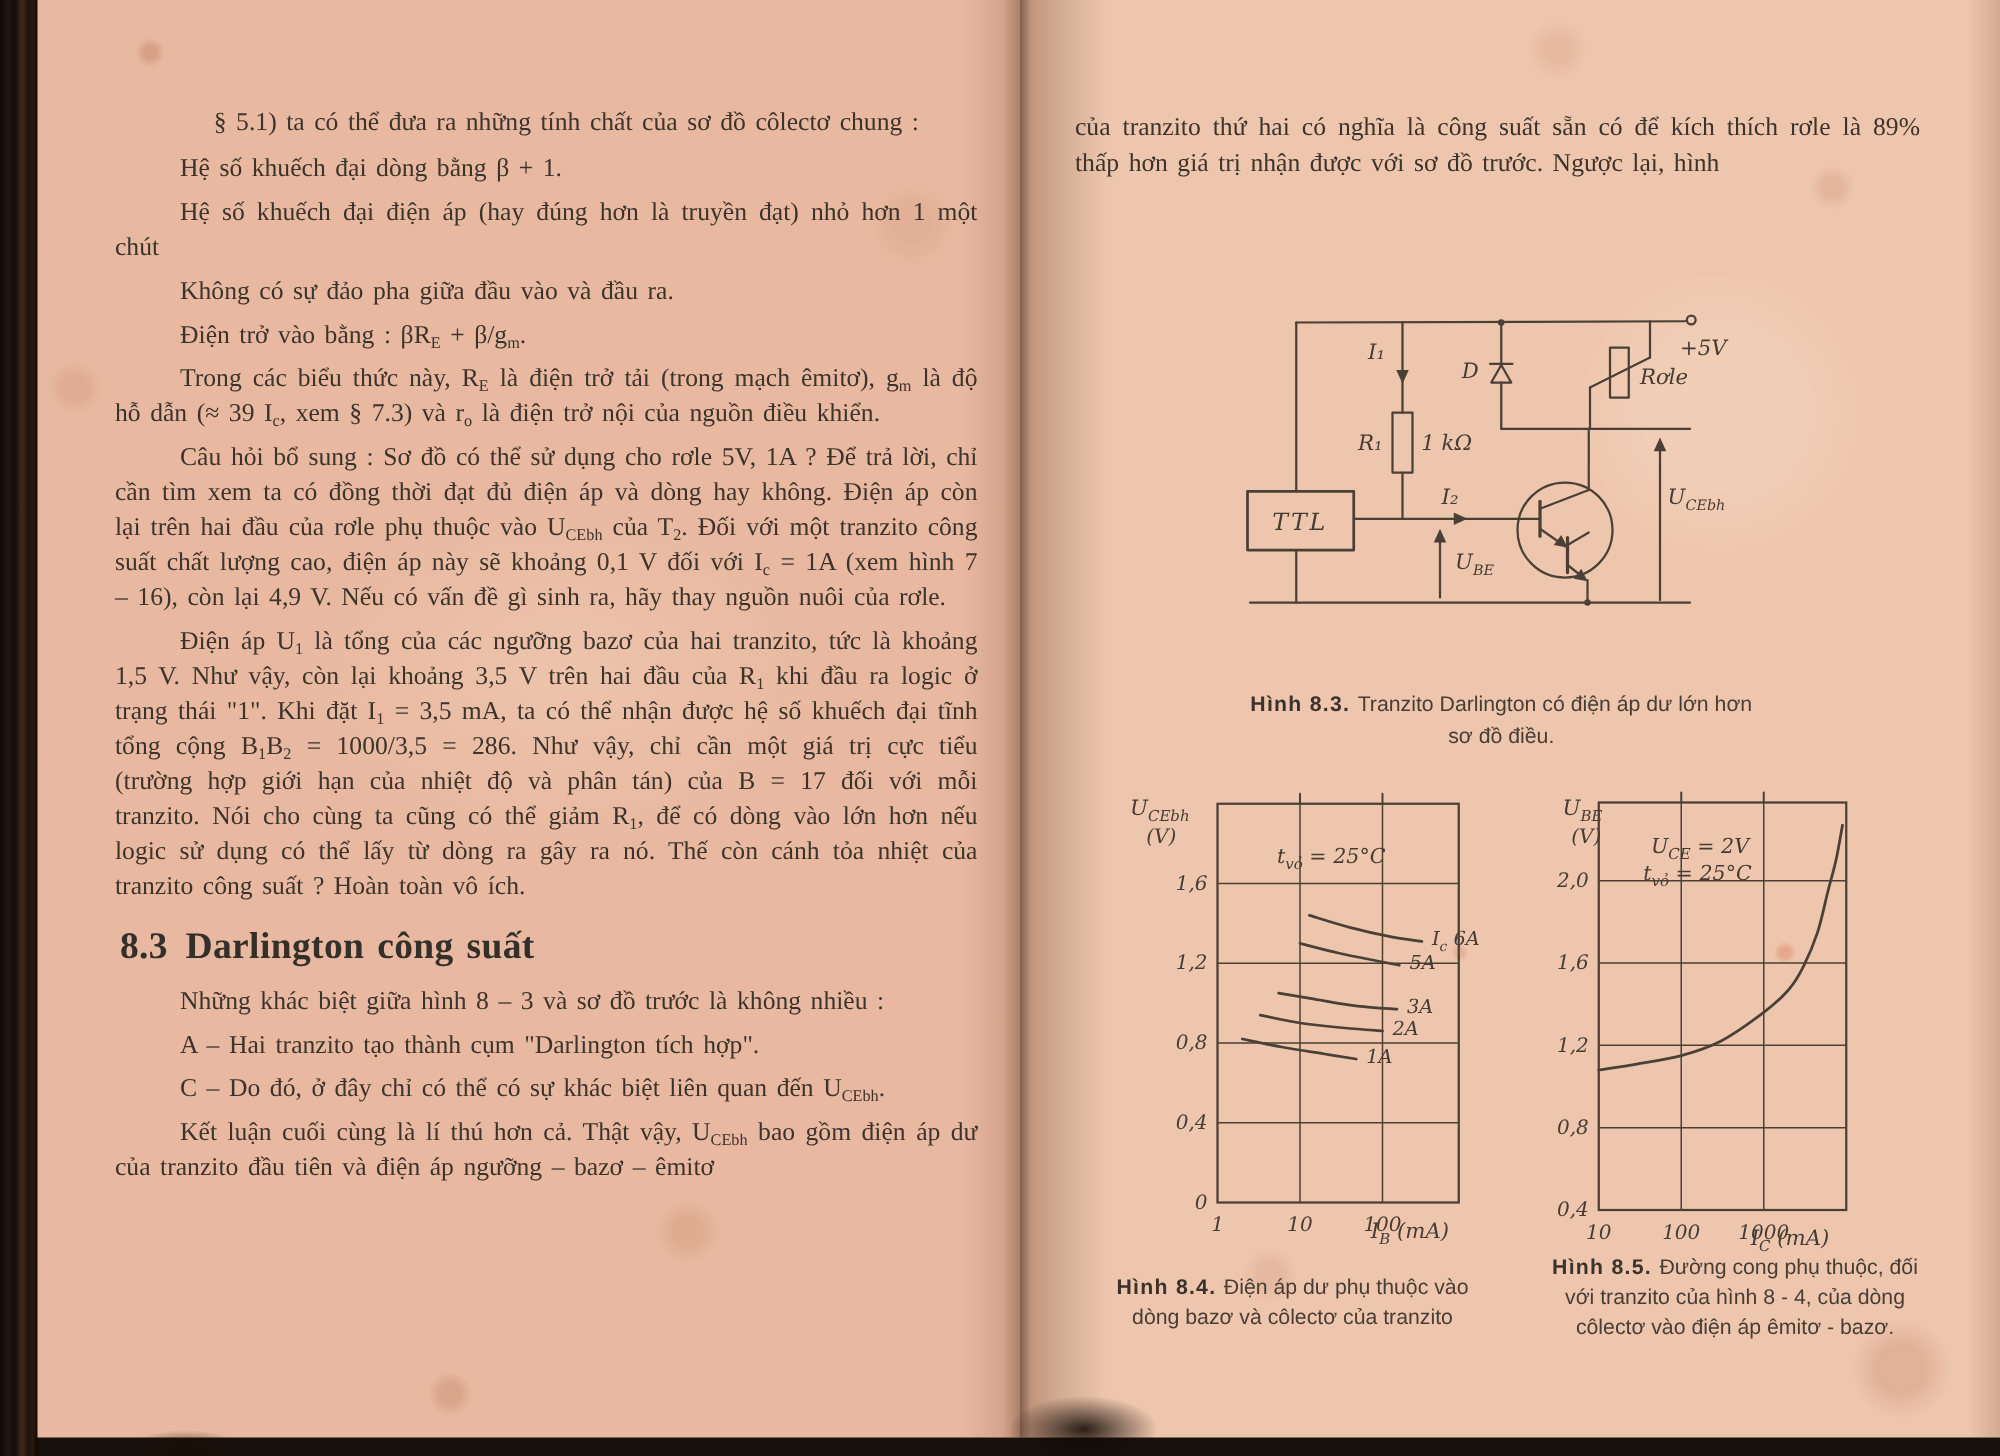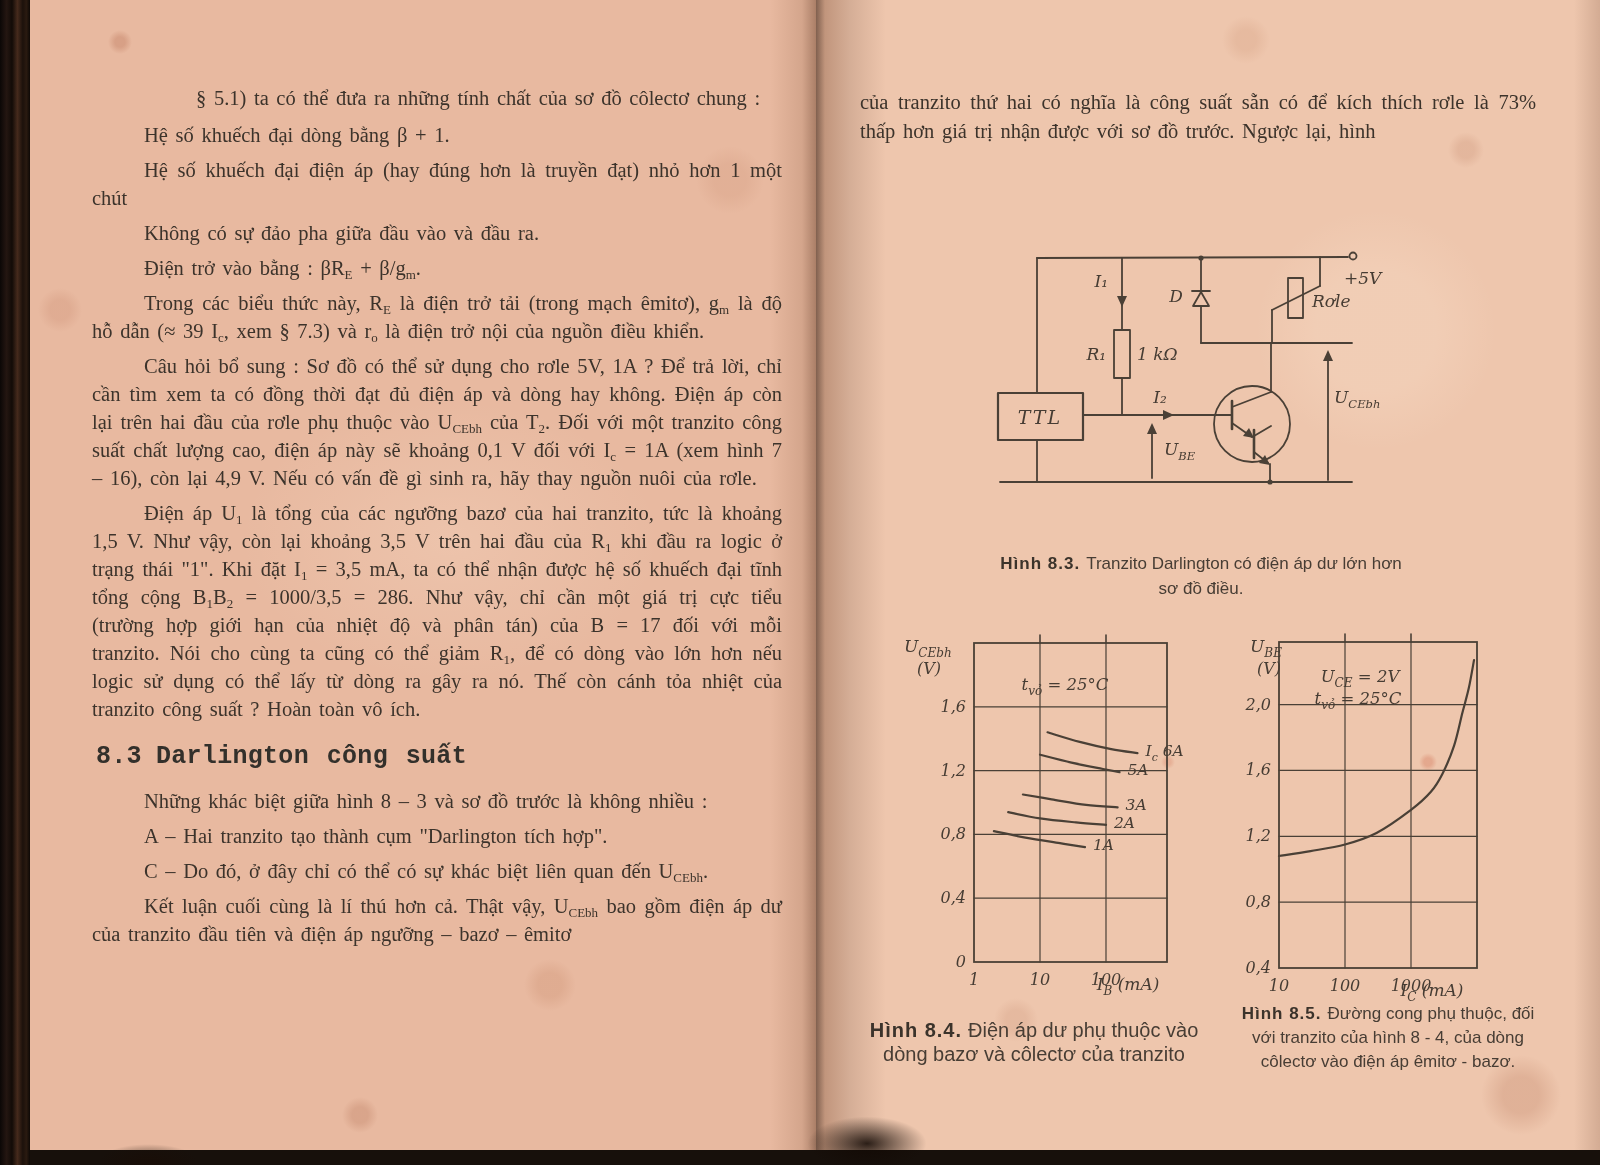--- a/index.html
+++ b/index.html
@@ -58,43 +58,43 @@
     z-index:3;
   }
 
   
   .lp-text{
     position:absolute;left:62px;top:84px;width:690px;
     color:#3c332b;font-size:20.5px;line-height:28px;text-align:justify;
     word-spacing:2.5px;z-index:2;
   }
   .lp-text p{margin:0 0 7px 0;}
-  .lp-text p.cont{margin-left:104px;margin-bottom:9px;text-align:left;}
+  .lp-text p.cont{margin-left:79px;margin-bottom:9px;text-align:left;}
   .lp-text p.indent{text-indent:52px;}
   sub{font-size:13px;vertical-align:-4px;line-height:0;}
   .lp-heading{
-    font-family:Liberation Mono, monospace;font-weight:bold;
-    font-size:25px;color:#33302b;margin:20px 0 16px 4px;letter-spacing:.3px;
+    font-family:Liberation Serif, serif;font-weight:bold;
+    font-size:30px;color:#33302b;margin:20px 0 16px 4px;letter-spacing:.3px;
   }
   .lp-heading .ht{margin-left:14px;}
   .rp-text{
     position:absolute;left:44px;top:88px;width:676px;
     color:#3c332b;font-size:20.5px;line-height:29px;text-align:justify;
     word-spacing:2.5px;z-index:2;
   }
   .rp-text p{margin:0;}
 
   .caption{
     position:absolute;z-index:2;
     font-family:"Liberation Sans",sans-serif;font-size:17px;line-height:25px;
     color:#473d34;text-align:center;
   }
   .caption .cap-label{font-weight:bold;letter-spacing:1px;color:#3b332b;margin-right:6px;}
   .cap83{left:130px;top:523px;width:510px;margin-top:28px;}
-  .cap84{left:40px;top:1018px;width:356px;font-size:20px;line-height:24px;}
+  .cap84{left:40px;top:1018px;width:356px;font-size:17px;line-height:24px;}
   .cap85{left:394px;top:1002px;width:356px;font-size:17px;line-height:24px;}
 
   
   .circuit-svg{position:absolute;left:114px;top:235px;z-index:2;}
   .charts-svg{position:absolute;left:44px;top:600px;z-index:2;}
   .cir-line{stroke:#4a4036;stroke-width:1.8;fill:none;stroke-linecap:round;stroke-linejoin:round;}
   .cir-thick{stroke:#4a4036;stroke-width:2.6;fill:none;stroke-linecap:round;}
   .cir-fill{fill:#4a4036;stroke:none;}
   .cir-text{font:italic 17px "DejaVu Serif",serif;fill:#463c33;}
   .cir-text-lg{font:italic 19px "DejaVu Serif",serif;fill:#463c33;letter-spacing:2px;}
@@ -119,21 +119,21 @@
     <h2 class="lp-heading"><span>8.3</span><span class="ht">Darlington công suất</span></h2>
     <p class="indent">Những khác biệt giữa hình 8 – 3 và sơ đồ trước là không nhiều :</p>
     <p class="indent">A – Hai tranzito tạo thành cụm "Darlington tích hợp".</p>
     <p class="indent">C – Do đó, ở đây chỉ có thể có sự khác biệt liên quan đến U<sub>CEbh</sub>.</p>
     <p class="indent">Kết luận cuối cùng là lí thú hơn cả. Thật vậy, U<sub>CEbh</sub> bao gồm điện áp dư của tranzito đầu tiên và điện áp ngưỡng – bazơ – êmitơ</p>
   </div>
 </div>
 
 <div class="page page-right">
   <div class="rp-text">
-    <p>của tranzito thứ hai có nghĩa là công suất sẵn có để kích thích rơle là 73% thấp hơn giá trị nhận được với sơ đồ trước. Ngược lại, hình</p>
+    <p>của tranzito thứ hai có nghĩa là công suất sẵn có để kích thích rơle là 89% thấp hơn giá trị nhận được với sơ đồ trước. Ngược lại, hình</p>
   </div>
 
   <svg class="circuit-svg" width="530" height="290" viewBox="0 0 530 290">
 
     <line class="cir-line" x1="107" y1="23" x2="418" y2="22"></line>
     <circle class="cir-line" cx="423" cy="21" r="3.5"></circle>
     <line class="cir-line" x1="70" y1="247" x2="422" y2="247"></line>
     <line class="cir-line" x1="271" y1="108" x2="422" y2="108"></line>
 
     <line class="cir-line" x1="107" y1="23" x2="107" y2="158"></line>

